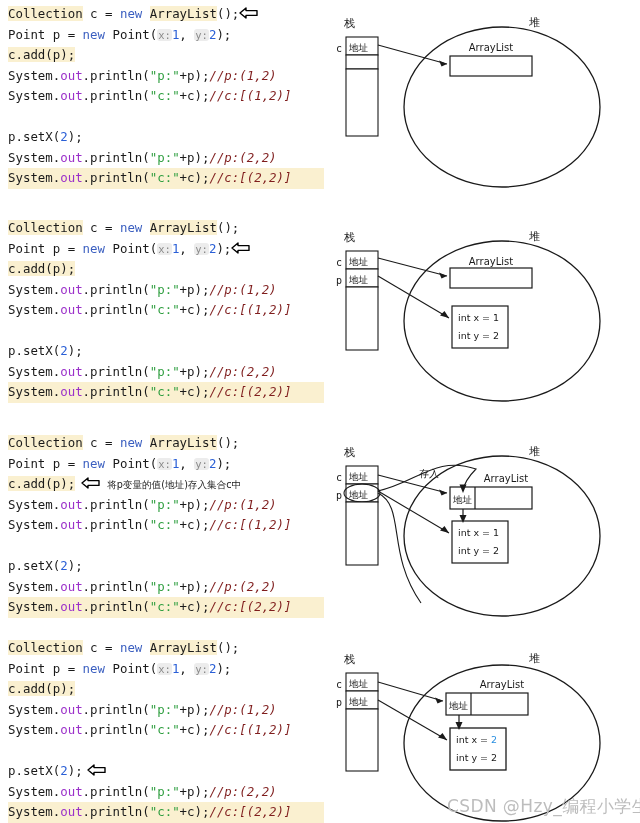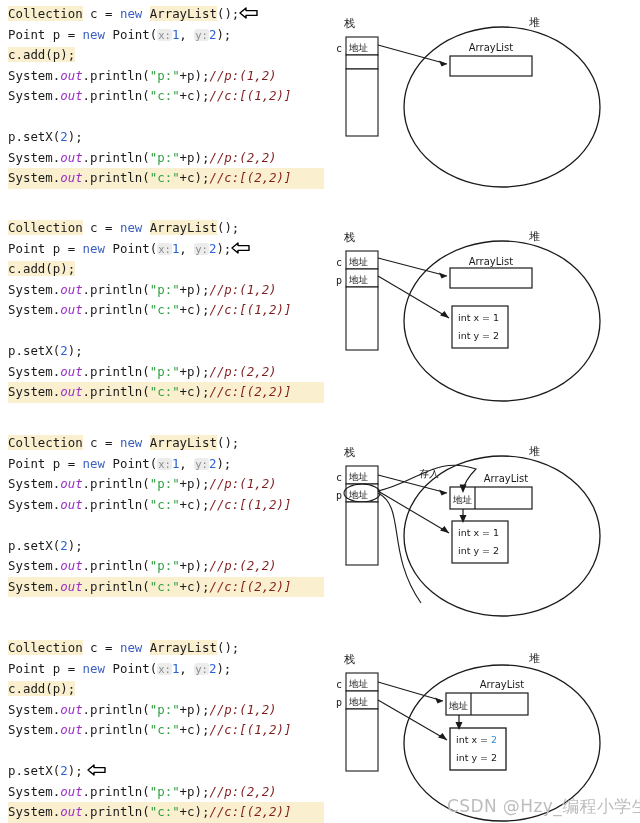--- a/index.html
+++ b/index.html
@@ -9,21 +9,21 @@
     overflow:hidden;position:relative;
   }
   .panel{position:absolute;left:0;width:640px;height:200px;}
   .code{position:absolute;left:8px;top:0;width:318px;
         font-family:"DejaVu Sans Mono","Liberation Mono",monospace;
         font-size:12.4px;line-height:20.5px;color:#1a1a1a;white-space:nowrap;}
   .ln{position:relative;height:20.5px;}
   .hl{background:#faf0d0;}
   .fullhl{background:#faf0d0;display:inline-block;padding-right:4px;}
   .kw{color:#3b5fc0;}
-  .fld{color:#9b30c9;font-style:italic;}
+  .fld{color:#9b30c9;}
   .str{color:#2e9e3f;}
   .cmt{color:#7f1d1d;font-style:italic;}
   .num{color:#2a5fd6;}
   .hint{background:#ececec;color:#8a8a8a;font-size:10.5px;
         border-radius:3px;padding:0 1px;}
   .note{font-family:"DejaVu Sans","Liberation Sans",sans-serif;
         font-size:9.6px;color:#1a1a1a;font-style:normal;}
   .arrowL{display:inline-block;vertical-align:-2px;}
   svg{display:block;overflow:visible;}
   .dg{position:absolute;left:326px;top:0;width:314px;height:200px;}
@@ -101,20 +101,23 @@
       <line x1="52" y1="58" x2="123" y2="100" stroke="#1a1a1a" stroke-width="1.1"></line>
       <path d="M123 100 L114 97.5 L118.5 93 Z" fill="#1a1a1a"></path>
     </svg>
   </div>
 </div>
 
 <div class="panel" style="top:433px;">
   <div class="code">
     <div class="ln"><span class="hl">Collection</span><span> c = </span><span class="kw">new</span><span> </span><span class="hl">ArrayList</span><span>();</span></div>
     <div class="ln"><span>Point p = </span><span class="kw">new</span><span> Point(</span><span class="hint">x:</span><span class="num">1</span><span>, </span><span class="hint">y:</span><span class="num">2</span><span>);</span></div>
+    <div class="ln"><span class="hl">c.add(p);</span><span class="arrowL" style="margin-left:6px;"><svg width="20" height="14" viewBox="0 0 20 14">
+            <path d="M1 7 L7 2 L7 4.6 L18 4.6 L18 9.4 L7 9.4 L7 12 Z" fill="#fff" stroke="#000" stroke-width="1.4" stroke-linejoin="round"></path>
+          </svg></span><span class="note" style="margin-left:6px;">将p变量的值(地址)存入集合c中</span></div>
     <div class="ln"><span>System.</span><span class="fld">out</span><span>.println(</span><span class="str">"p:"</span><span>+p);</span><span class="cmt">//p:(1,2)</span></div>
     <div class="ln"><span>System.</span><span class="fld">out</span><span>.println(</span><span class="str">"c:"</span><span>+c);</span><span class="cmt">//c:[(1,2)]</span></div>
     <div class="ln">&nbsp;</div>
     <div class="ln"><span>p.setX(</span><span class="num">2</span><span>);</span></div>
     <div class="ln"><span>System.</span><span class="fld">out</span><span>.println(</span><span class="str">"p:"</span><span>+p);</span><span class="cmt">//p:(2,2)</span></div>
     <div class="ln fullhl" style="width:312px;"><span>System.</span><span class="fld">out</span><span>.println(</span><span class="str">"c:"</span><span>+c);</span><span class="cmt">//c:[(2,2)]</span></div>
   </div>
   <div class="dg">
     <svg width="314" height="200" viewBox="0 0 314 200">
       <text x="18" y="23" font-size="11" font-family="DejaVu Sans,sans-serif" fill="#1a1a1a">栈</text>

